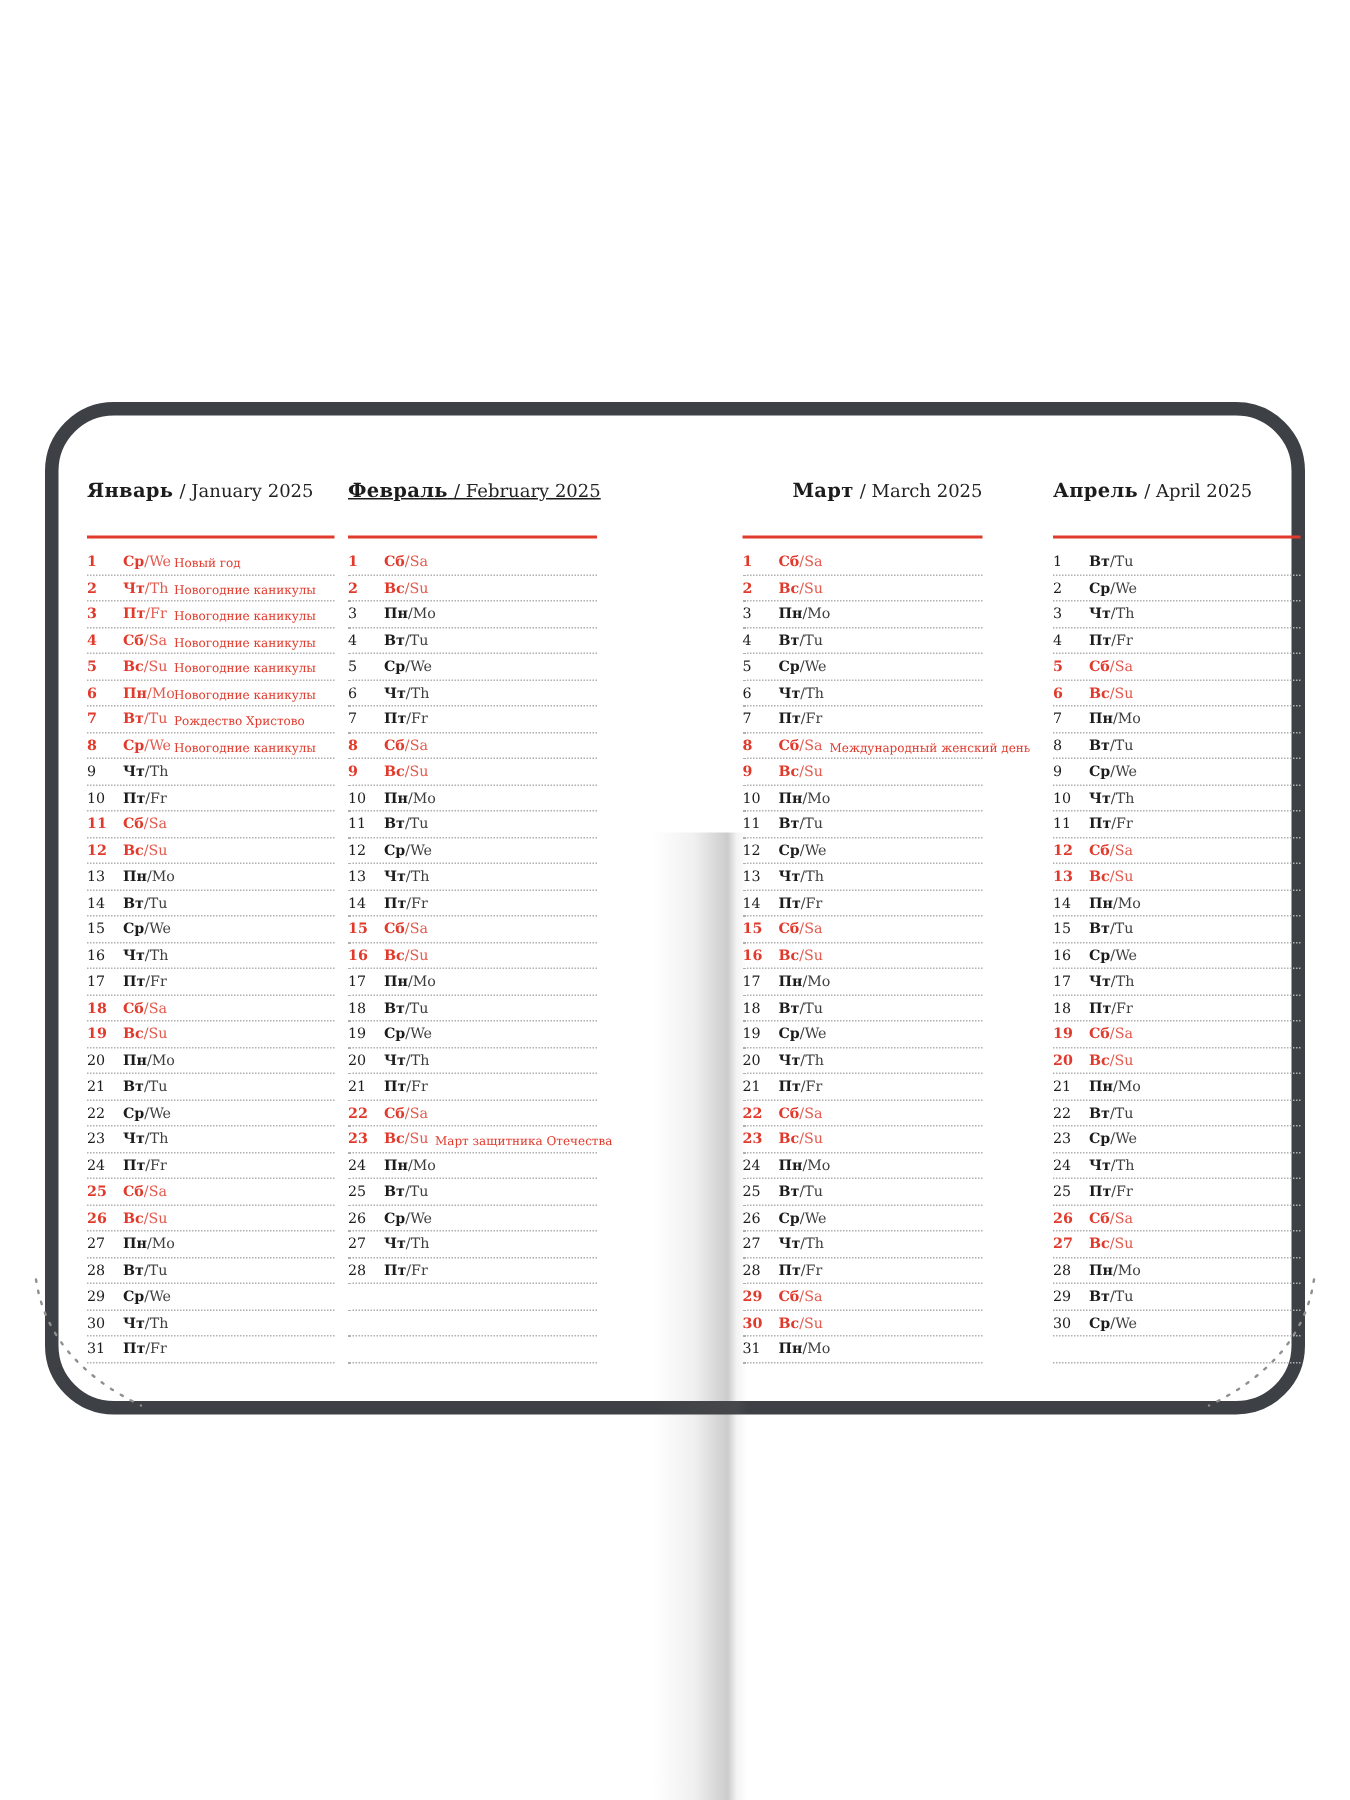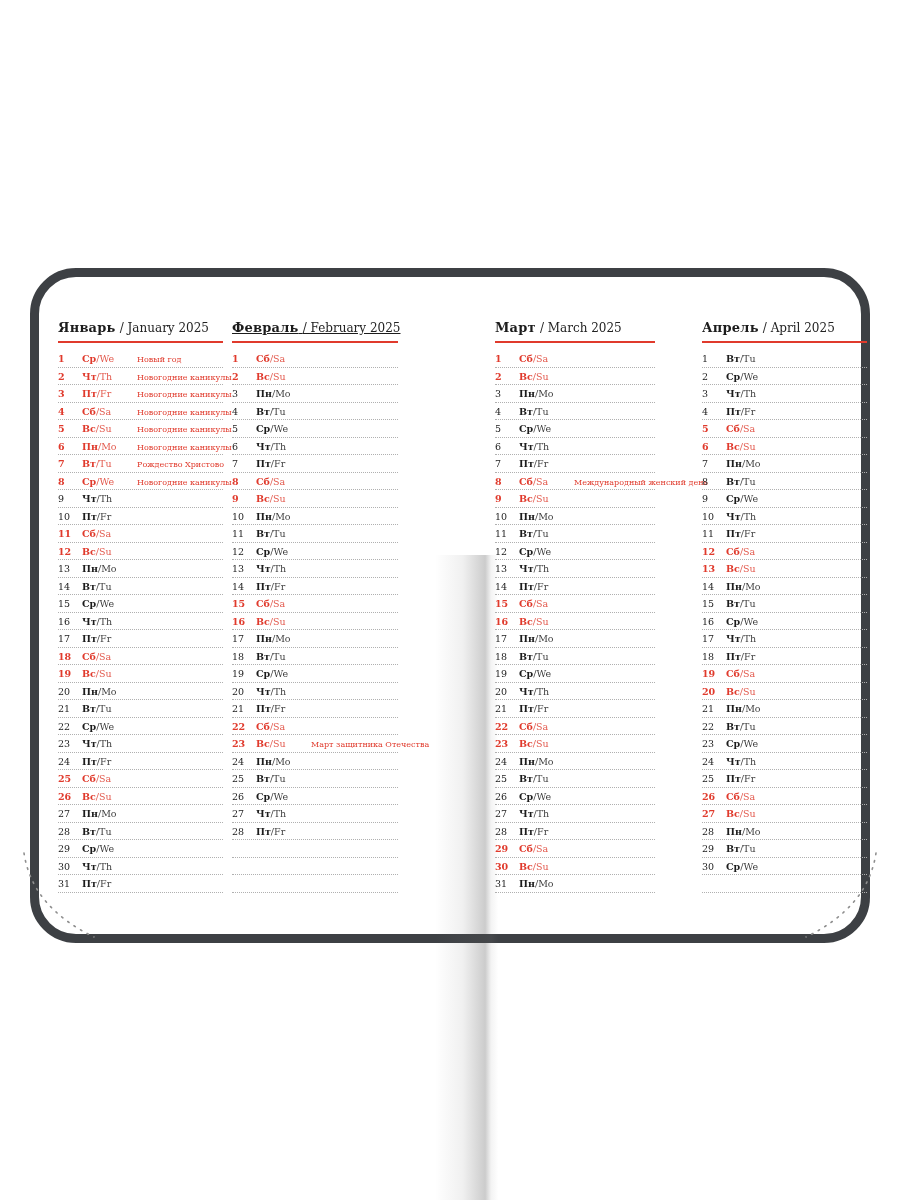--- a/index.html
+++ b/index.html
@@ -26,40 +26,40 @@
       rgba(110,110,110,0.10) 42%,
       rgba(85,85,85,0.30) 76%,
       rgba(140,140,140,0.10) 85%,
       rgba(255,255,255,0) 96%);
     pointer-events:none;
   }
   .stitch{position:absolute;pointer-events:none;}
   .month-col{position:absolute;top:320px;}
   .col0{left:58px;width:165px;}
   .col1{left:232px;width:166px;text-decoration:underline;}
-  .col2{left:495px;width:160px;}
+  .col2{left:495px;width:160px;text-align:right;}
   .col3{left:702px;width:165px;}
   .m-header{
-    height:17px;padding-bottom:4px;border-bottom:2px solid var(--red);
+    height:17px;padding-bottom:20px;border-bottom:2px solid var(--red);
     font-size:13px;white-space:nowrap;color:var(--ink);
   }
   .m-header .ru{font-weight:bold;letter-spacing:0.2px;}
   .m-header .sub{font-size:12px;color:#222;}
   .rows{margin-top:7px;}
   .row{
     position:relative;height:17.5px;box-sizing:border-box;
     border-bottom:1px dotted var(--dot);
   }
   .row .num{position:absolute;left:0;top:3px;font-size:9.5px;}
   .row .lbl{position:absolute;left:24px;top:3px;font-size:9.5px;white-space:nowrap;}
   .row .lbl .ru{font-weight:bold;}
   .row .lbl .en{color:#3e3e3e;}
   .row .note{
     position:absolute;left:58px;top:5px;font-size:8px;
-    color:var(--red);white-space:nowrap;margin-left:21px;
+    color:var(--red);white-space:nowrap;
   }
   .row.red .num{color:var(--red);font-weight:bold;}
   .row.red .lbl .ru{color:var(--red);}
   .row.red .lbl .en{color:#e35a4e;}
 </style>
 </head>
 <body>
 
 <div class="cover">
   <div class="gutter"></div>

